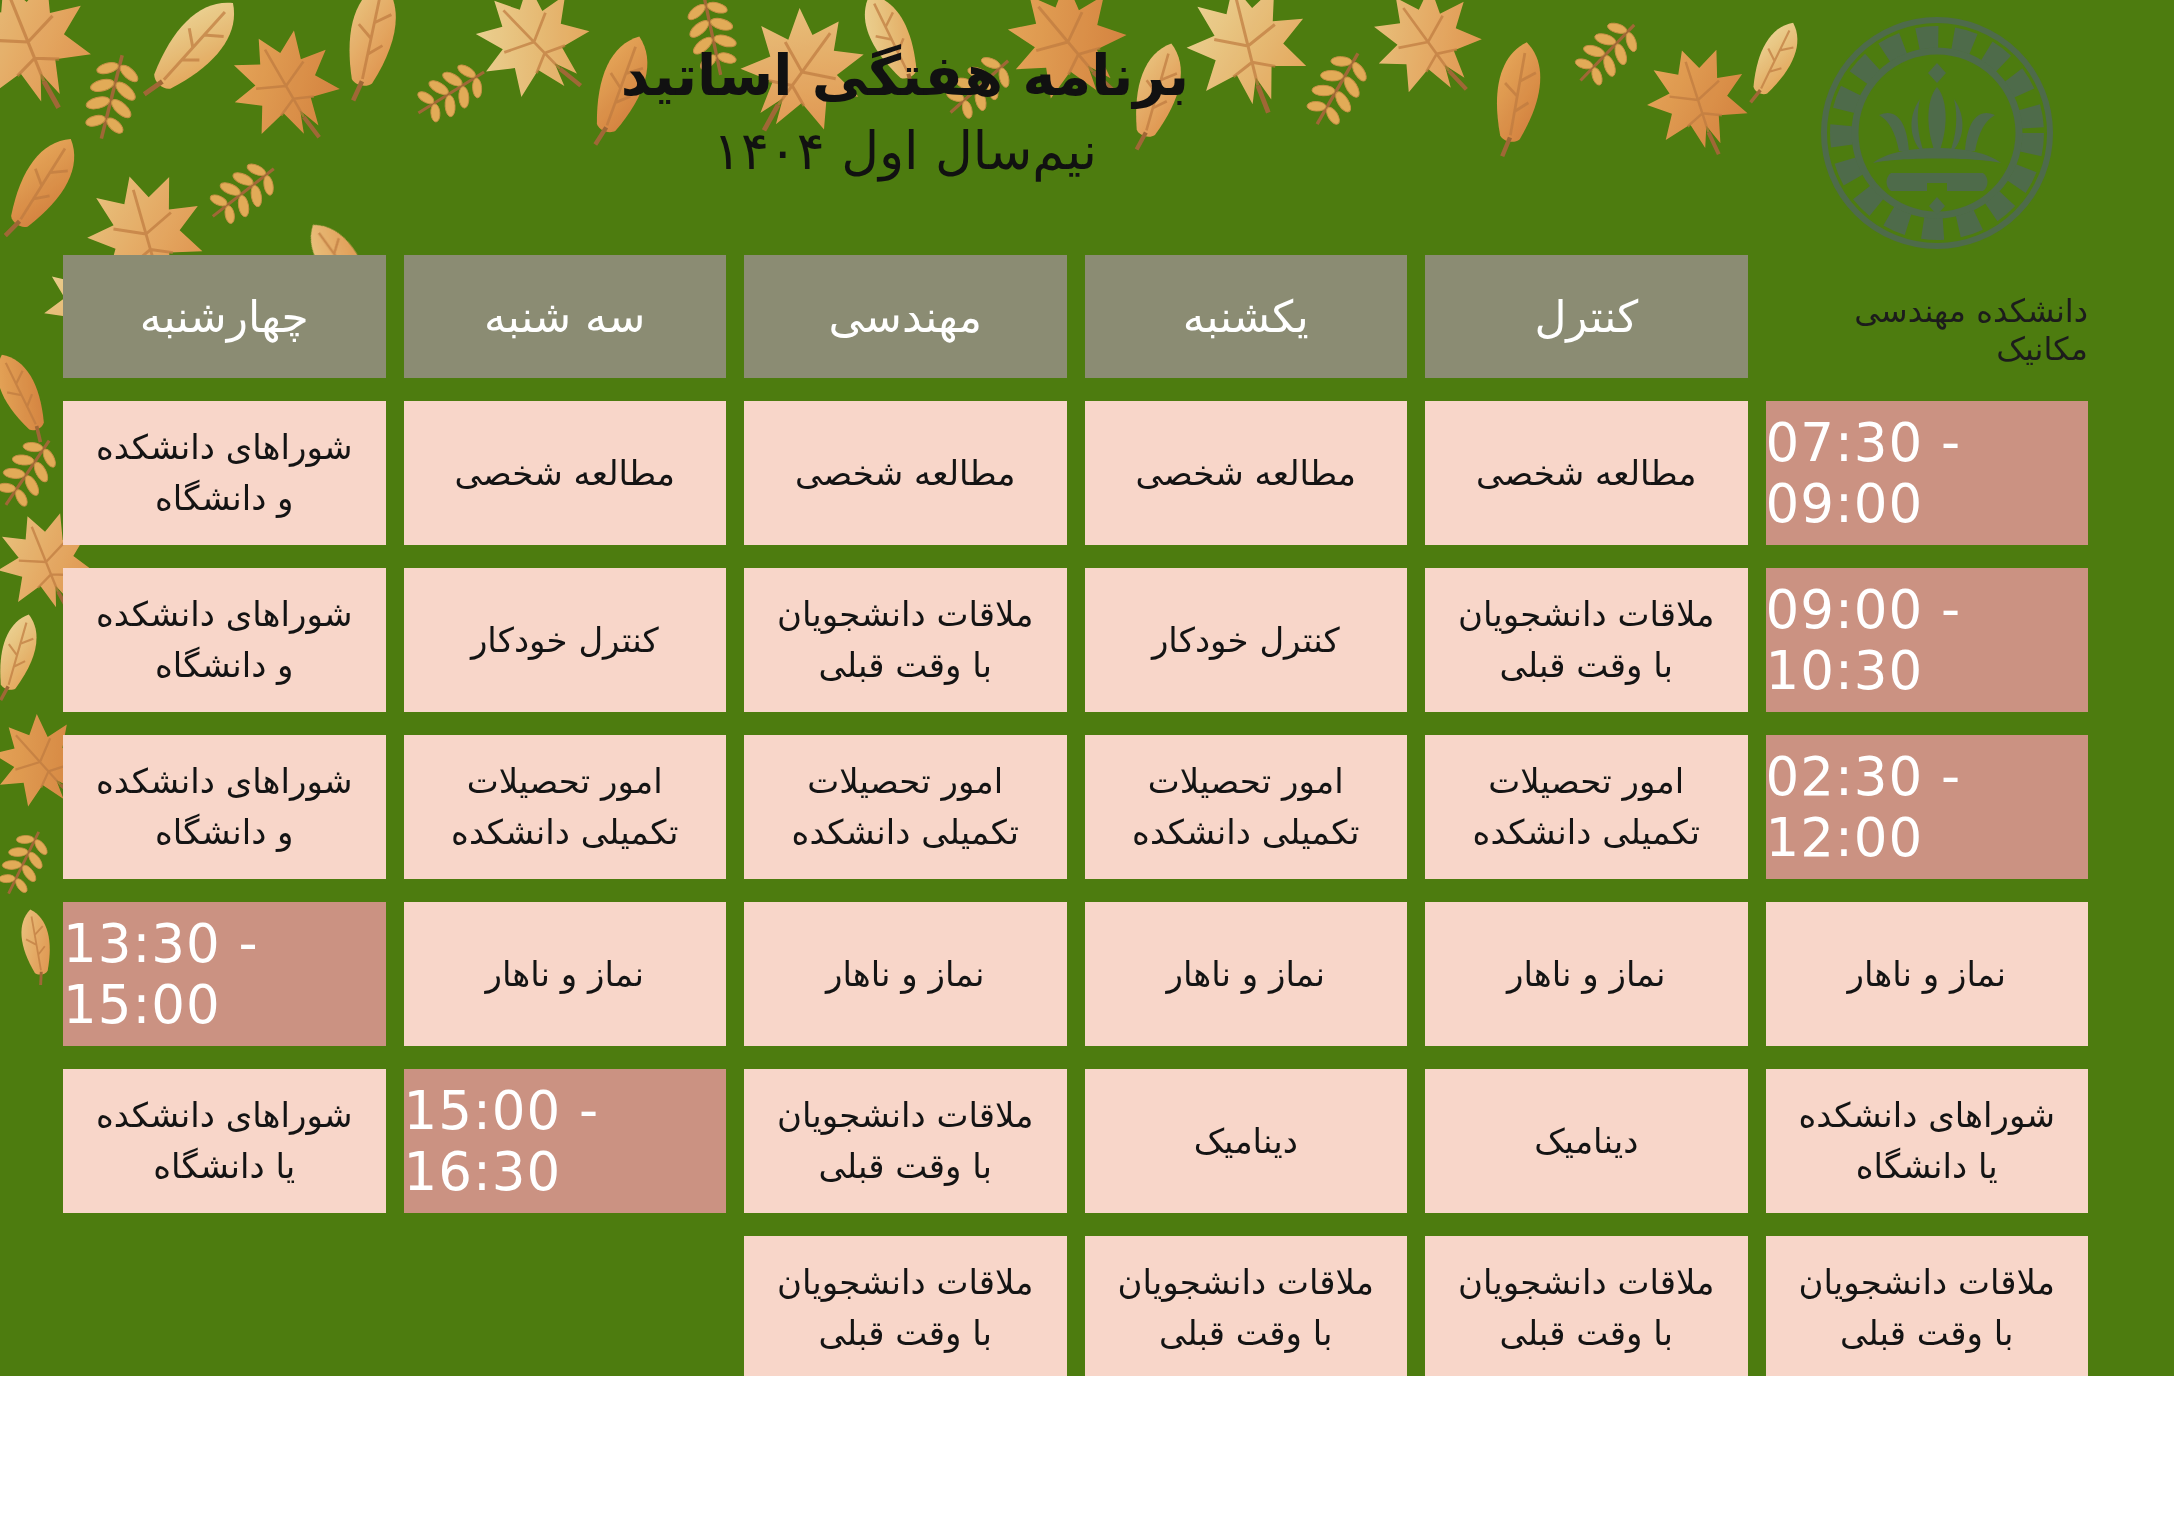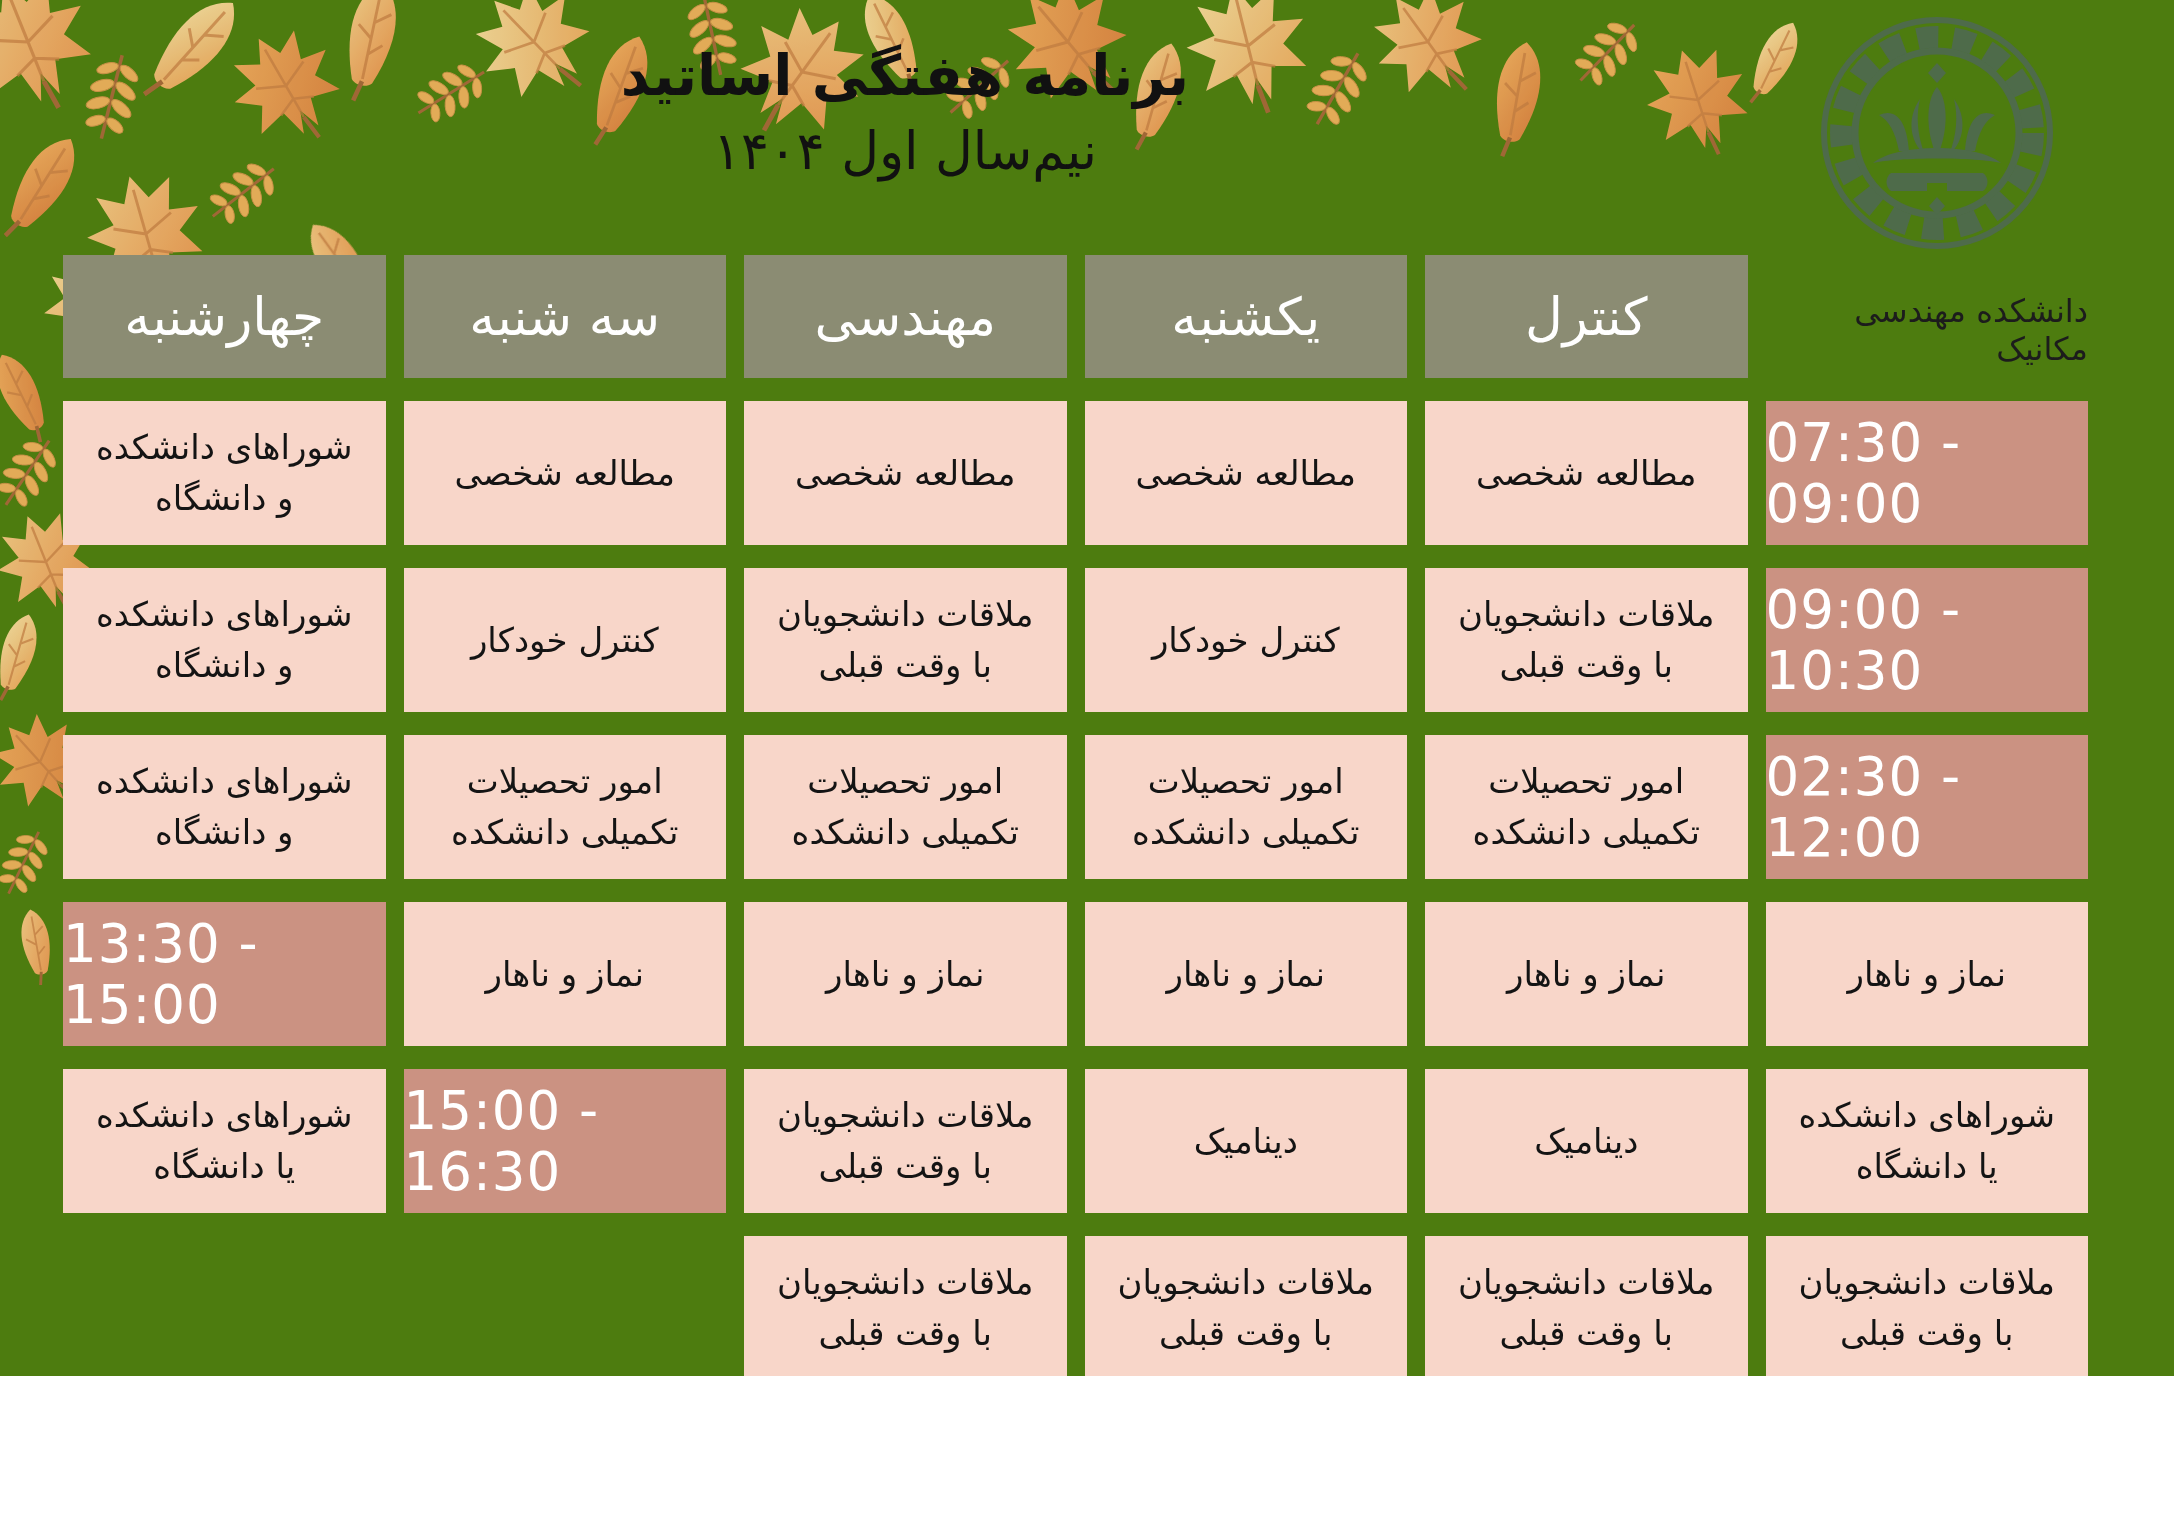--- a/index.html
+++ b/index.html
@@ -34,21 +34,21 @@
     column-gap:18px; row-gap:23px;
     z-index:1;
   }
   .caption-cell {
     display:flex; align-items:center; justify-content:center;
     font-size:32px; color:#1c1c1c; padding-top:26px;
   }
   .day-header {
     background:#8b8c73; color:#ffffff;
     display:flex; align-items:center; justify-content:center;
-    font-size:52px; font-weight:normal;
+    font-size:44px; font-weight:normal;
   }
   .cell {
     background:#f8d6c9; color:#141414;
     display:flex; align-items:center; justify-content:center;
     text-align:center; font-size:34px; line-height:1.5;
     padding:8px 22px;
   }
   .time-cell {
     background:#cb9282; color:#ffffff;
     display:flex; align-items:center; justify-content:center;

